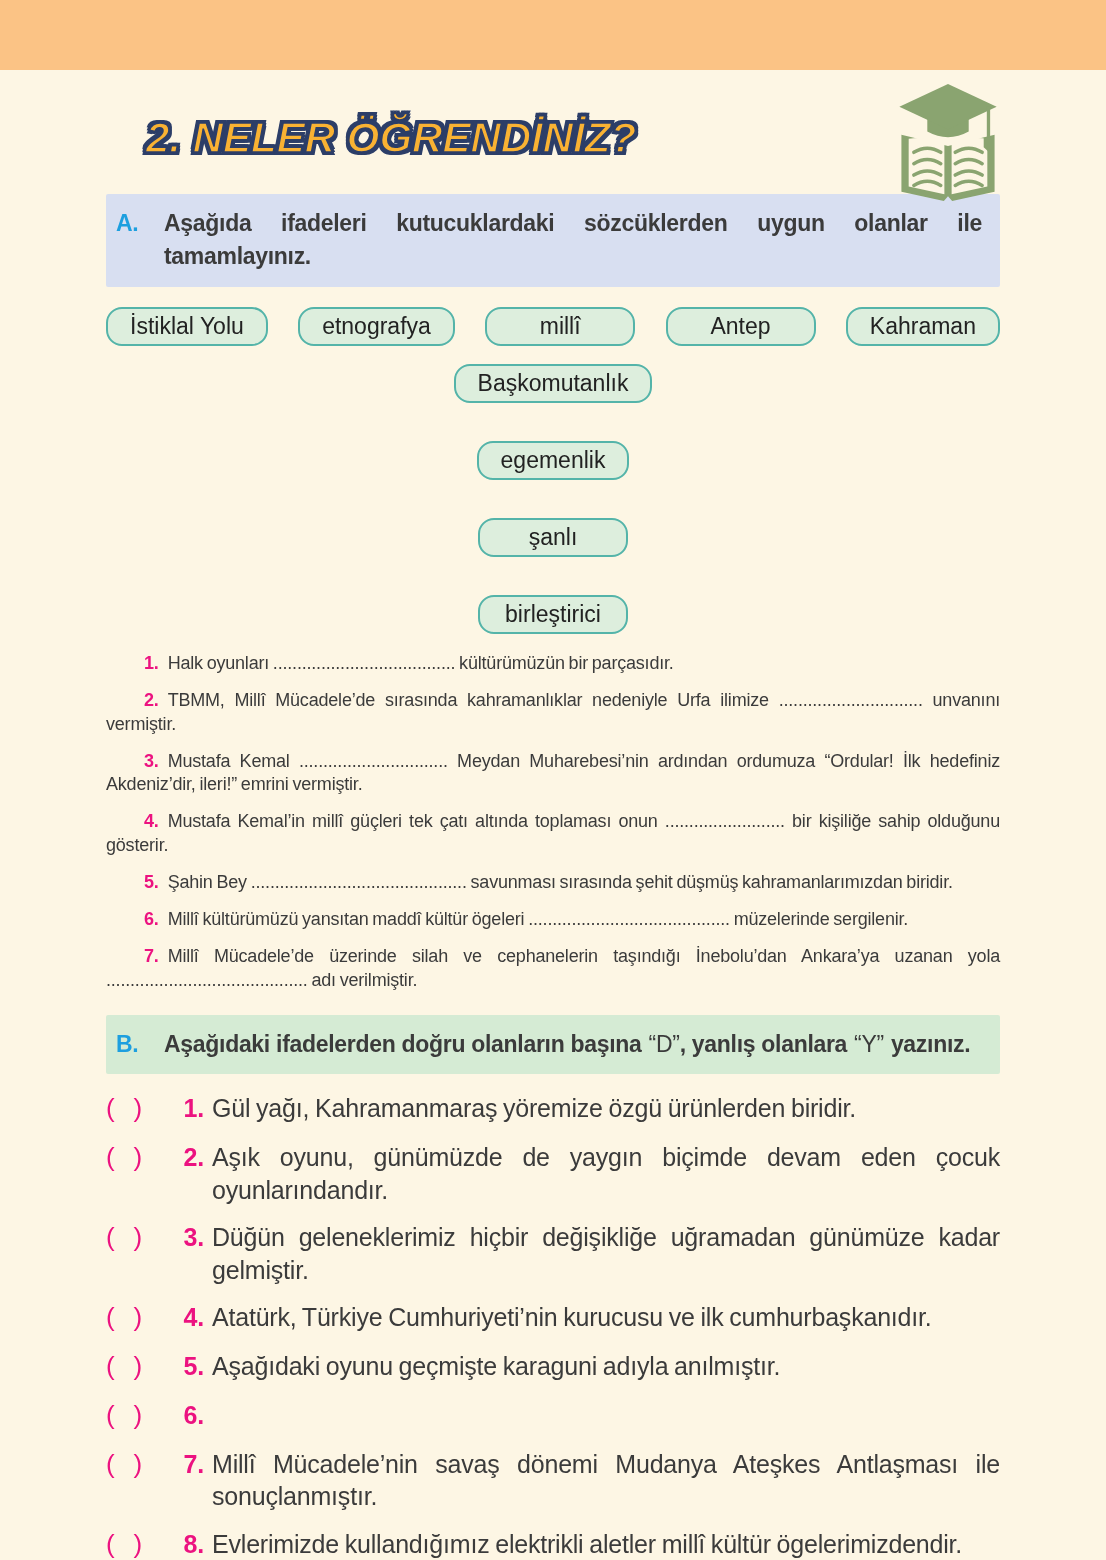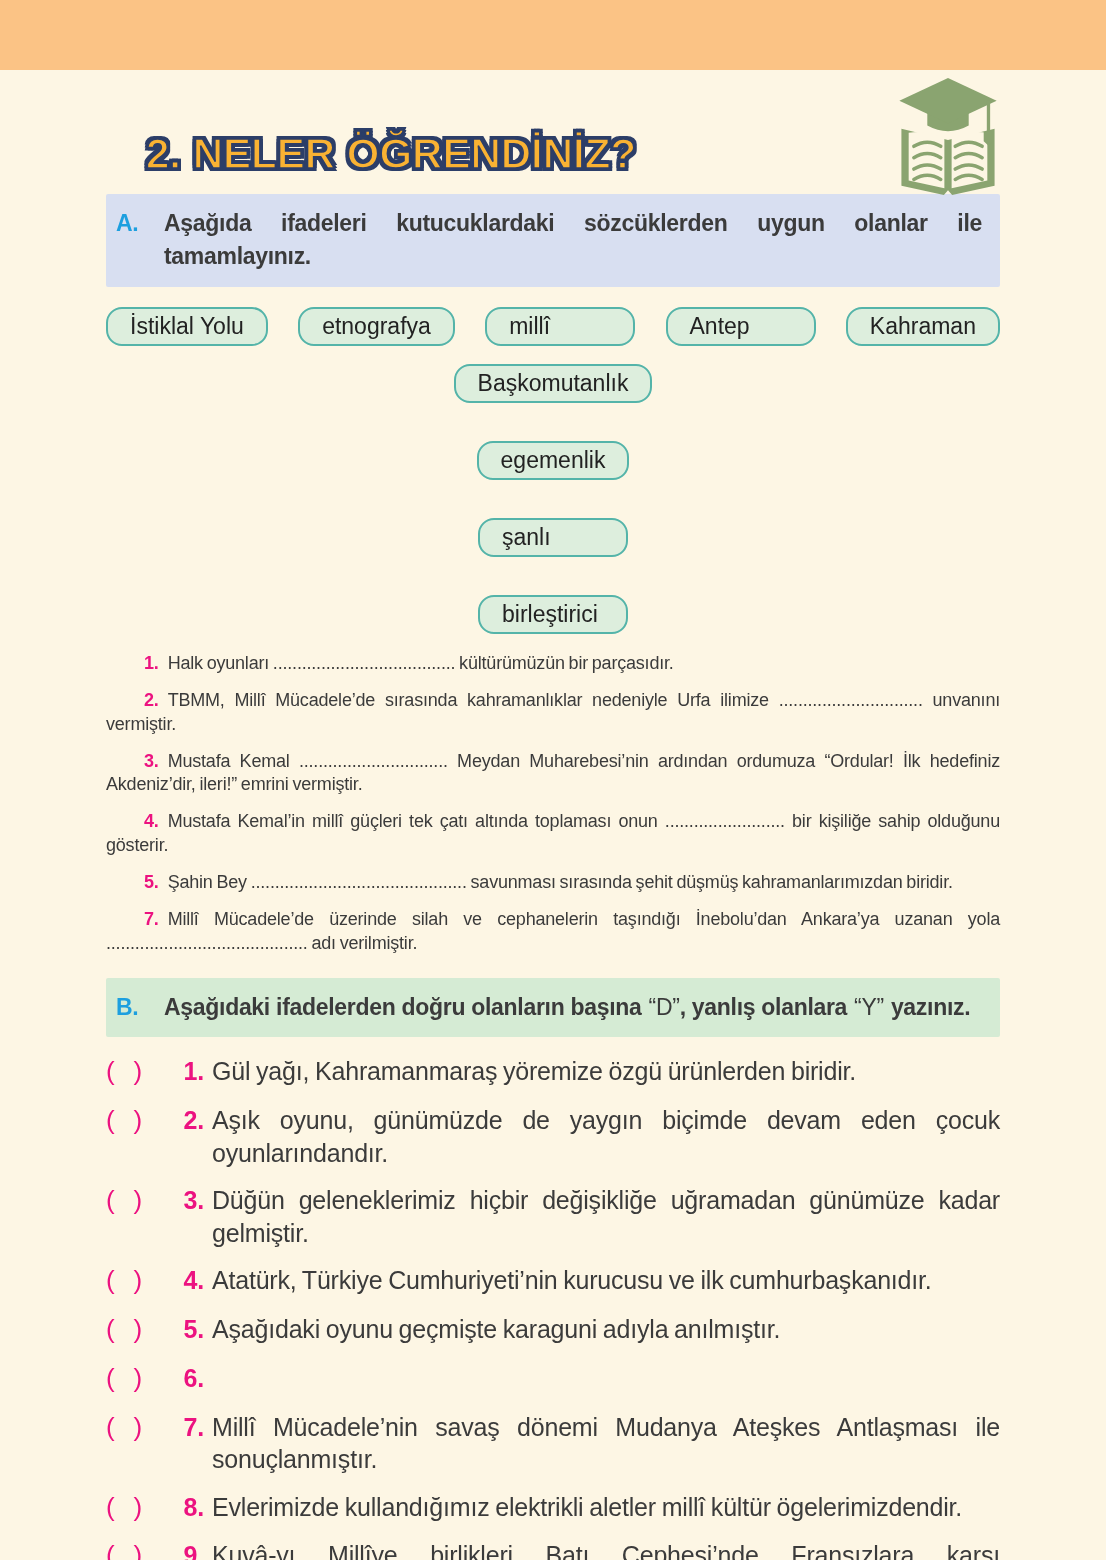--- a/index.html
+++ b/index.html
@@ -8,21 +8,21 @@
     --section-a-bg:#d8dff1; --section-b-bg:#d5ebd4; --icon-green:#8aa470;
   }
   *{margin:0;padding:0;box-sizing:border-box;}
   html,body{width:1106px;}
   body{
     height:1560px;overflow:hidden;background:var(--bg);
     font-family:"Liberation Sans",sans-serif;color:var(--text);
   }
   .topbar{height:70px;width:100%;background:var(--accent-orange);}
   .content{padding:0 106px;}
-  .title-row{display:flex;justify-content:space-between;align-items:center;height:124px;}
+  .title-row{display:flex;justify-content:space-between;align-items:flex-start;height:124px;font-style:italic;}
   .page-title{
     margin-top:44px;margin-left:40px;
     font-size:42px;font-weight:800;letter-spacing:0px;color:var(--title-yellow);
     -webkit-text-stroke:1.5px var(--title-outline);
     text-shadow:-3px -3px 0 var(--title-outline),3px -3px 0 var(--title-outline),
                 -3px 3px 0 var(--title-outline),3px 3px 0 var(--title-outline),
                 -3px 0 0 var(--title-outline),3px 0 0 var(--title-outline),
                 0 -3px 0 var(--title-outline),0 3px 0 var(--title-outline);
     white-space:nowrap;
   }
@@ -36,21 +36,21 @@
   .sec-b{background:var(--section-b-bg);margin-top:22px;}
   .sec-instr{flex:1;text-align:justify;}
   .tok{font-weight:normal;}
   .sp{margin-left:7px;}
   .word-rows{margin:20px 0 18px 0;}
   .word-row{display:flex;align-items:center;}
   .word-row.r1{justify-content:space-between;}
   .word-row.r2{justify-content:center;gap:38px;margin-top:18px;flex-direction:column;}
   .word-box{
     background:var(--box-fill);border:2.5px solid var(--box-border);border-radius:16px;
-    padding:4px 22px;font-size:23px;color:#222;min-width:150px;white-space:nowrap;
+    padding:4px 22px;font-size:23px;color:#222;min-width:150px;text-align:center;white-space:nowrap;
   }
   .a-items{margin-top:6px;}
   .a-item{
     font-size:18px;line-height:1.33;text-align:justify;text-indent:38px;
     margin-bottom:13px;letter-spacing:-0.2px;word-spacing:-1px;
   }
   .a-item .num{color:var(--pink);font-weight:bold;margin-right:9px;}
   .b-items{margin-top:18px;}
   .b-item{
     display:grid;grid-template-columns:44px 46px 1fr;column-gap:8px;
@@ -114,20 +114,21 @@
       <span class="word-box">birleştirici</span>
     </div>
   </div>
 
   <div class="a-items">
     <p class="a-item"><span class="num">1.</span><span>Halk oyunları ...................................... kültürümüzün bir parçasıdır.</span></p>
     <p class="a-item"><span class="num">2.</span><span>TBMM, Millî Mücadele’de sırasında kahramanlıklar nedeniyle Urfa ilimize .............................. unvanını vermiştir.</span></p>
     <p class="a-item"><span class="num">3.</span><span>Mustafa Kemal ............................... Meydan Muharebesi’nin ardından ordumuza “Ordular! İlk hedefiniz Akdeniz’dir, ileri!” emrini vermiştir.</span></p>
     <p class="a-item"><span class="num">4.</span><span>Mustafa Kemal’in millî güçleri tek çatı altında toplaması onun ......................... bir kişiliğe sahip olduğunu gösterir.</span></p>
     <p class="a-item"><span class="num">5.</span><span>Şahin Bey ............................................. savunması sırasında şehit düşmüş kahramanlarımızdan biridir.</span></p>
+    <p class="a-item"><span class="num">6.</span><span>Millî kültürümüzü yansıtan maddî kültür ögeleri .......................................... müzelerinde sergilenir.</span></p>
     <p class="a-item"><span class="num">7.</span><span>Millî Mücadele’de üzerinde silah ve cephanelerin taşındığı İnebolu’dan Ankara’ya uzanan yola .......................................... adı verilmiştir.</span></p>
   </div>
 
   <div class="sec-header sec-b">
     <span class="sec-label">B.</span>
     <span class="sec-instr"><span>Aşağıdaki ifadelerden doğru olanların başına</span><span class="tok sp">“D”</span><span>, yanlış olanlara</span><span class="tok sp">“Y”</span><span class="sp">yazınız.</span></span>
   </div>
 
   <div class="b-items">
     <div class="b-item">

